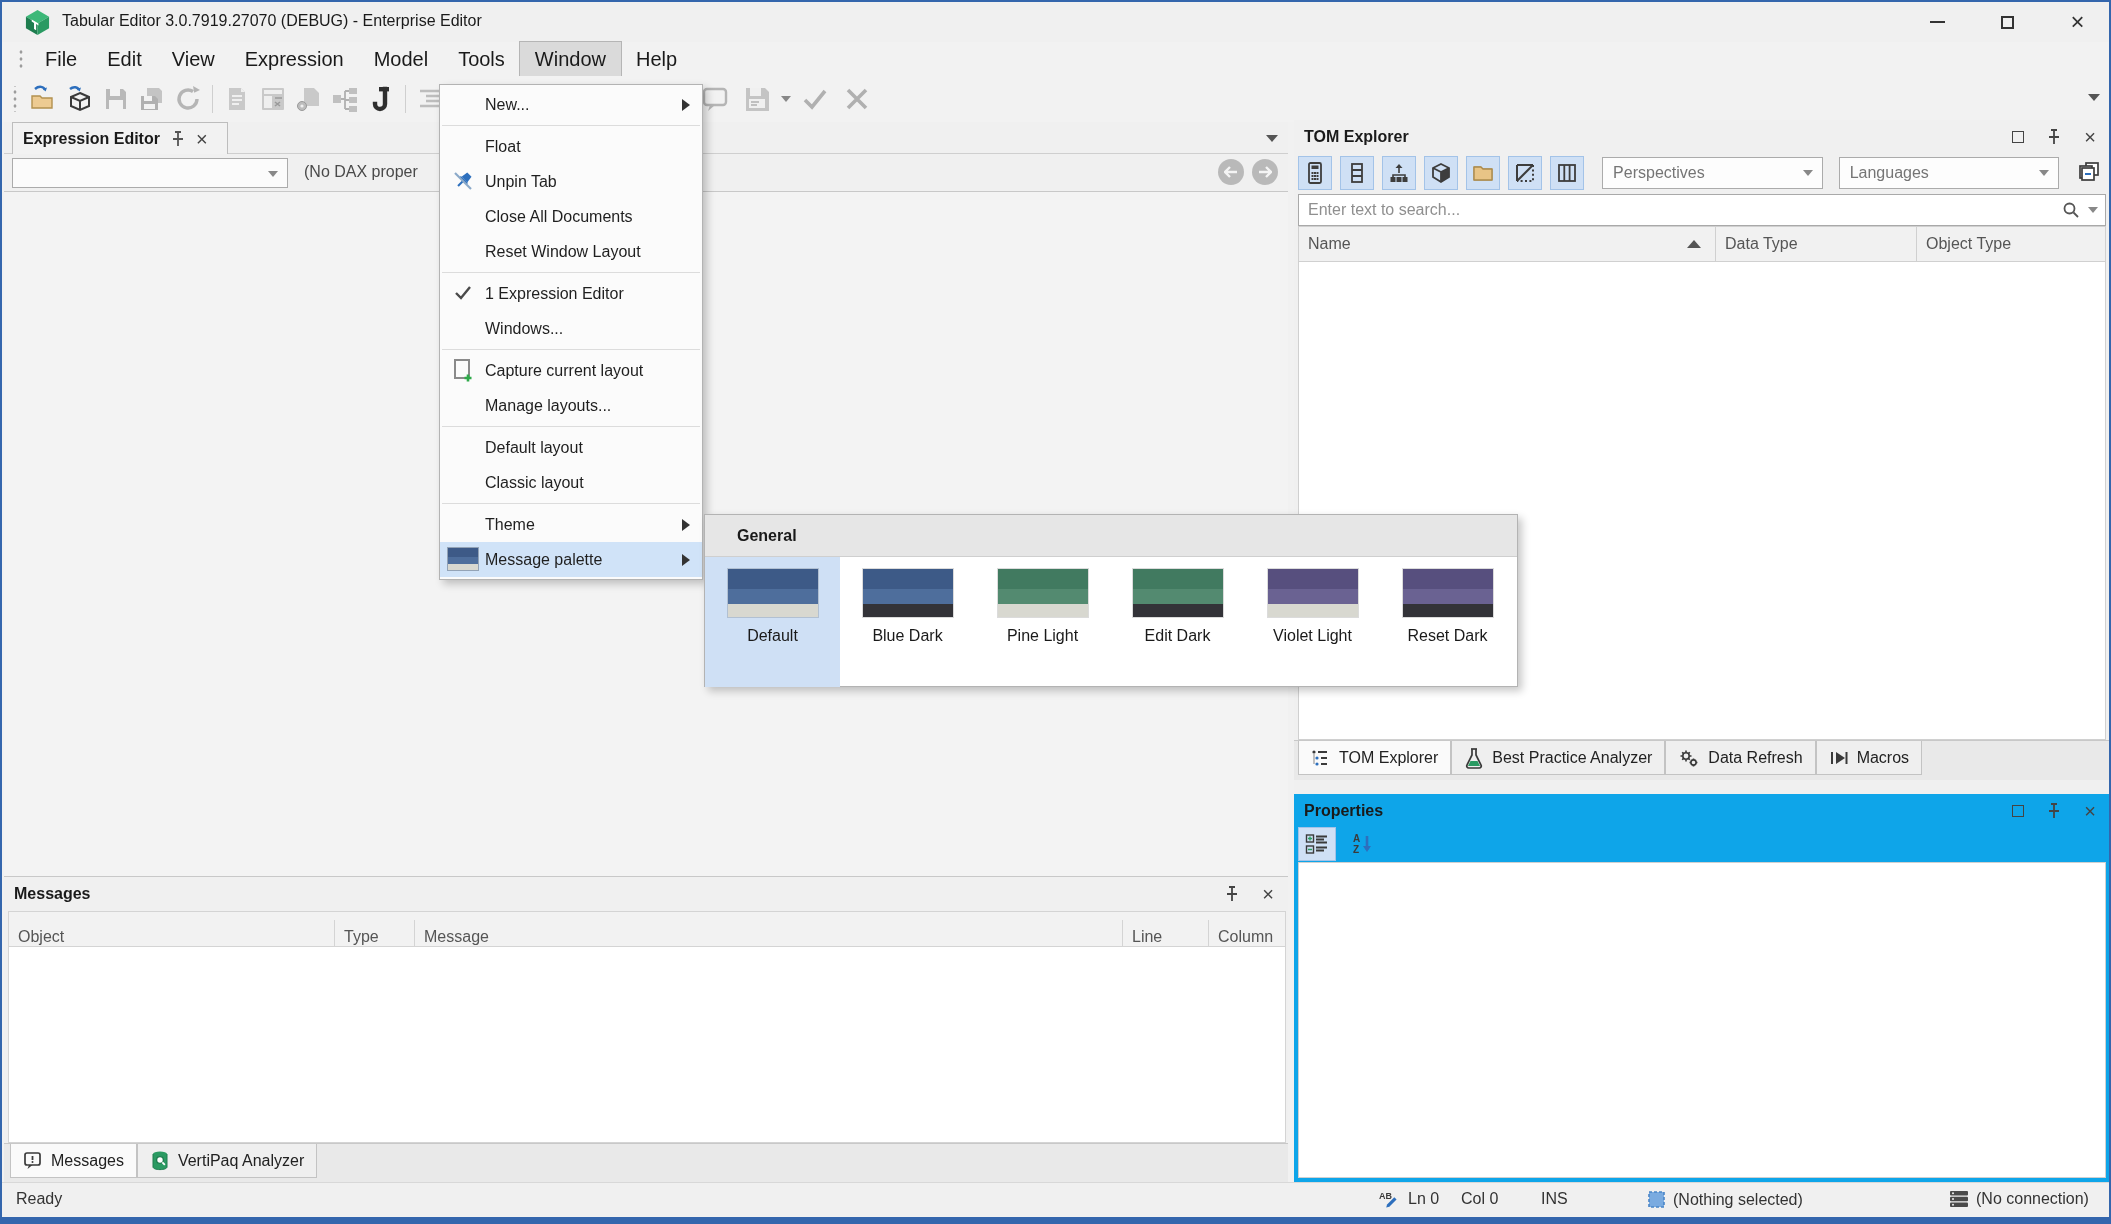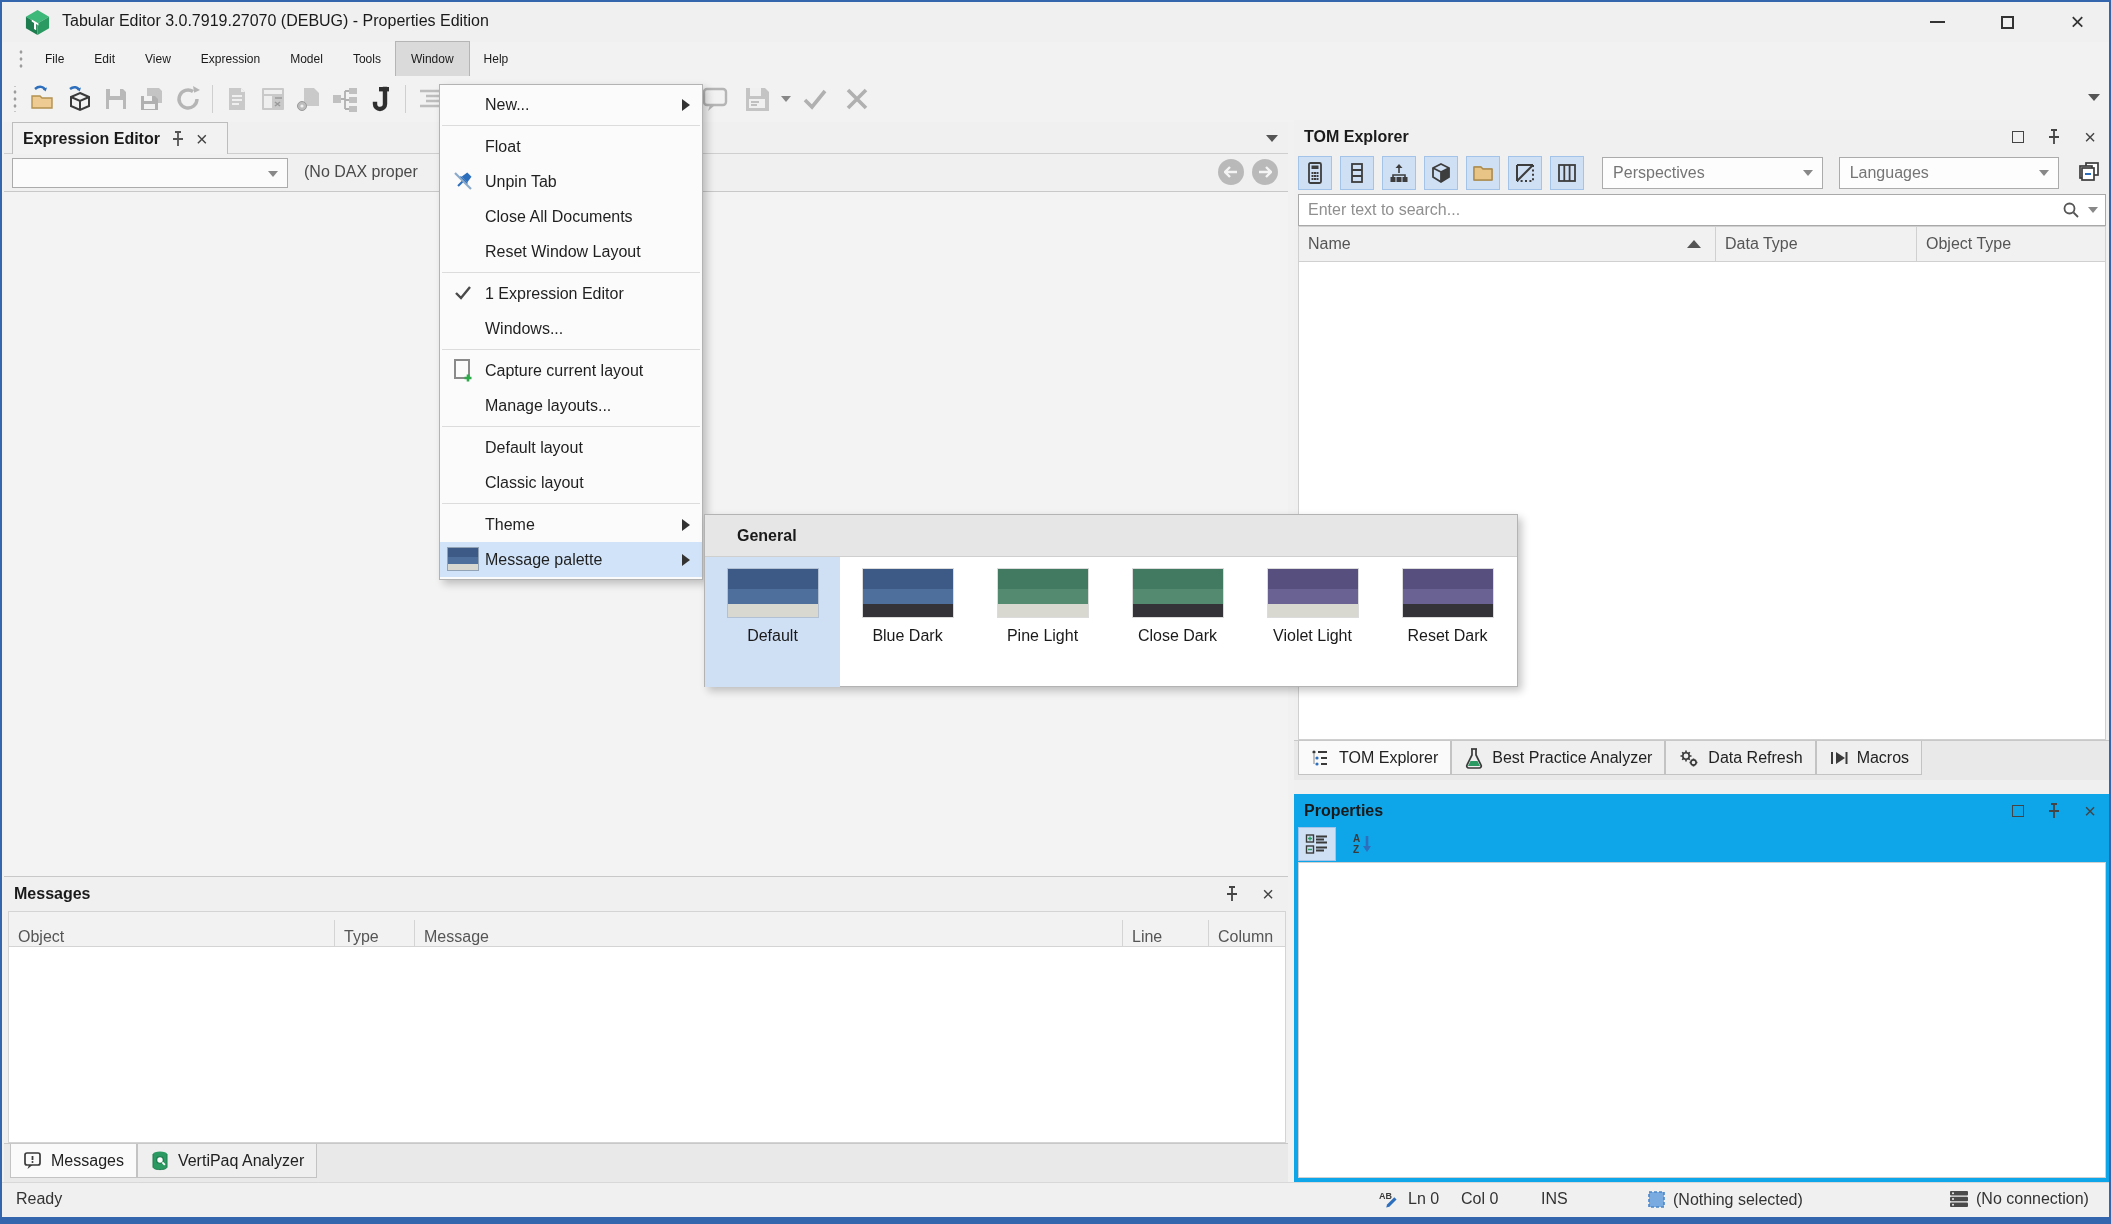--- a/index.html
+++ b/index.html
@@ -13,21 +13,21 @@
   .title-text { position:absolute; left:60px; top:10px; font-size:16px; color:#1a1a1a; white-space:nowrap; }
   .win-btn { position:absolute; top:0; width:47px; height:40px; display:flex; align-items:center; justify-content:center; color:#333; }
   .wb-min { left:1912px; } .wb-max { left:1982px; } .wb-close { left:2052px; }
   .min-glyph { width:15px; height:0; border-top:2px solid #333; }
   .max-glyph { width:13px; height:13px; border:2px solid #333; }
   .close-glyph { font-size:24px; line-height:20px; color:#333; font-weight:400; }
 
   
   .menubar { position:absolute; left:0; top:40px; width:2107px; height:34px; background:#f2f2f2; display:flex; align-items:stretch; padding-left:16px; }
   .grip { width:6px; margin:6px 6px 6px 0; background:radial-gradient(circle 1.6px, #9c9c9c 1.4px, transparent 1.6px); background-size:6px 7px; background-repeat:repeat-y; background-position:center; }
-  .menubar-item { padding:0 15px; display:flex; align-items:center; font-size:12px; color:#1a1a1a; }
+  .menubar-item { padding:0 15px; display:flex; align-items:center; font-size:20px; color:#1a1a1a; }
   .menubar-item.active { background:#dadada; outline:1px solid #b5b5b5; }
 
   
   .toolbar { position:absolute; left:0; top:74px; width:2107px; height:46px; background:#f2f2f2; display:flex; align-items:center; padding-left:10px; }
   .toolbar .grip { height:26px; margin-right:8px; }
   .tb-icon { width:36px; height:36px; display:flex; align-items:center; justify-content:center; }
   .tb-sep { width:1px; height:28px; background:#cfcfcf; margin:0 6px; }
   .tb-right { position:absolute; left:695px; top:79px; height:36px; display:flex; align-items:center; gap:6px; }
   .overflow-arrow { position:absolute; left:2086px; top:92px; width:0; height:0; border-left:6px solid transparent; border-right:6px solid transparent; border-top:7px solid #555; }
 
@@ -110,21 +110,21 @@
 
 <div class="window">
 
   <div class="titlebar">
     <svg class="app-icon" viewBox="0 0 28 28">
       <polygon points="14,1 26,8 14,15 2,8" fill="#3cb878"></polygon>
       <polygon points="2,8 14,15 14,27 2,20" fill="#1e7d4f"></polygon>
       <polygon points="26,8 14,15 14,27 26,20" fill="#2a9a62"></polygon>
       <path d="M8 11l7 4v2l-2.4-1.4V22l-2.2-1.2v-6.4L8 13z" fill="#ffffff"></path>
     </svg>
-    <div class="title-text">Tabular Editor 3.0.7919.27070 (DEBUG) - Properties Edition</div>
+    <div class="title-text">Tabular Editor 3.0.7919.27070 (DEBUG) - Enterprise Editor</div>
     <div class="win-btn wb-min">
         <div class="min-glyph"></div>
       </div>
     <div class="win-btn wb-max">
         <div class="max-glyph"></div>
       </div>
     <div class="win-btn wb-close">
         <div class="close-glyph">×</div>
       </div>
   </div>
@@ -670,21 +670,21 @@
             <div style="background: rgb(216, 216, 208); height: 27%;"></div>
           </div>
         <div class="pal-label">Pine Light</div>
       </div>
       <div class="pal-cell">
         <div class="swatch">
             <div style="background: rgb(65, 122, 96); height: 42%;"></div>
             <div style="background: rgb(83, 138, 112); height: 31%;"></div>
             <div style="background: rgb(51, 51, 56); height: 27%;"></div>
           </div>
-        <div class="pal-label">Close Dark</div>
+        <div class="pal-label">Edit Dark</div>
       </div>
       <div class="pal-cell">
         <div class="swatch">
             <div style="background: rgb(87, 79, 126); height: 42%;"></div>
             <div style="background: rgb(106, 98, 146); height: 31%;"></div>
             <div style="background: rgb(216, 216, 208); height: 27%;"></div>
           </div>
         <div class="pal-label">Violet Light</div>
       </div>
       <div class="pal-cell">

